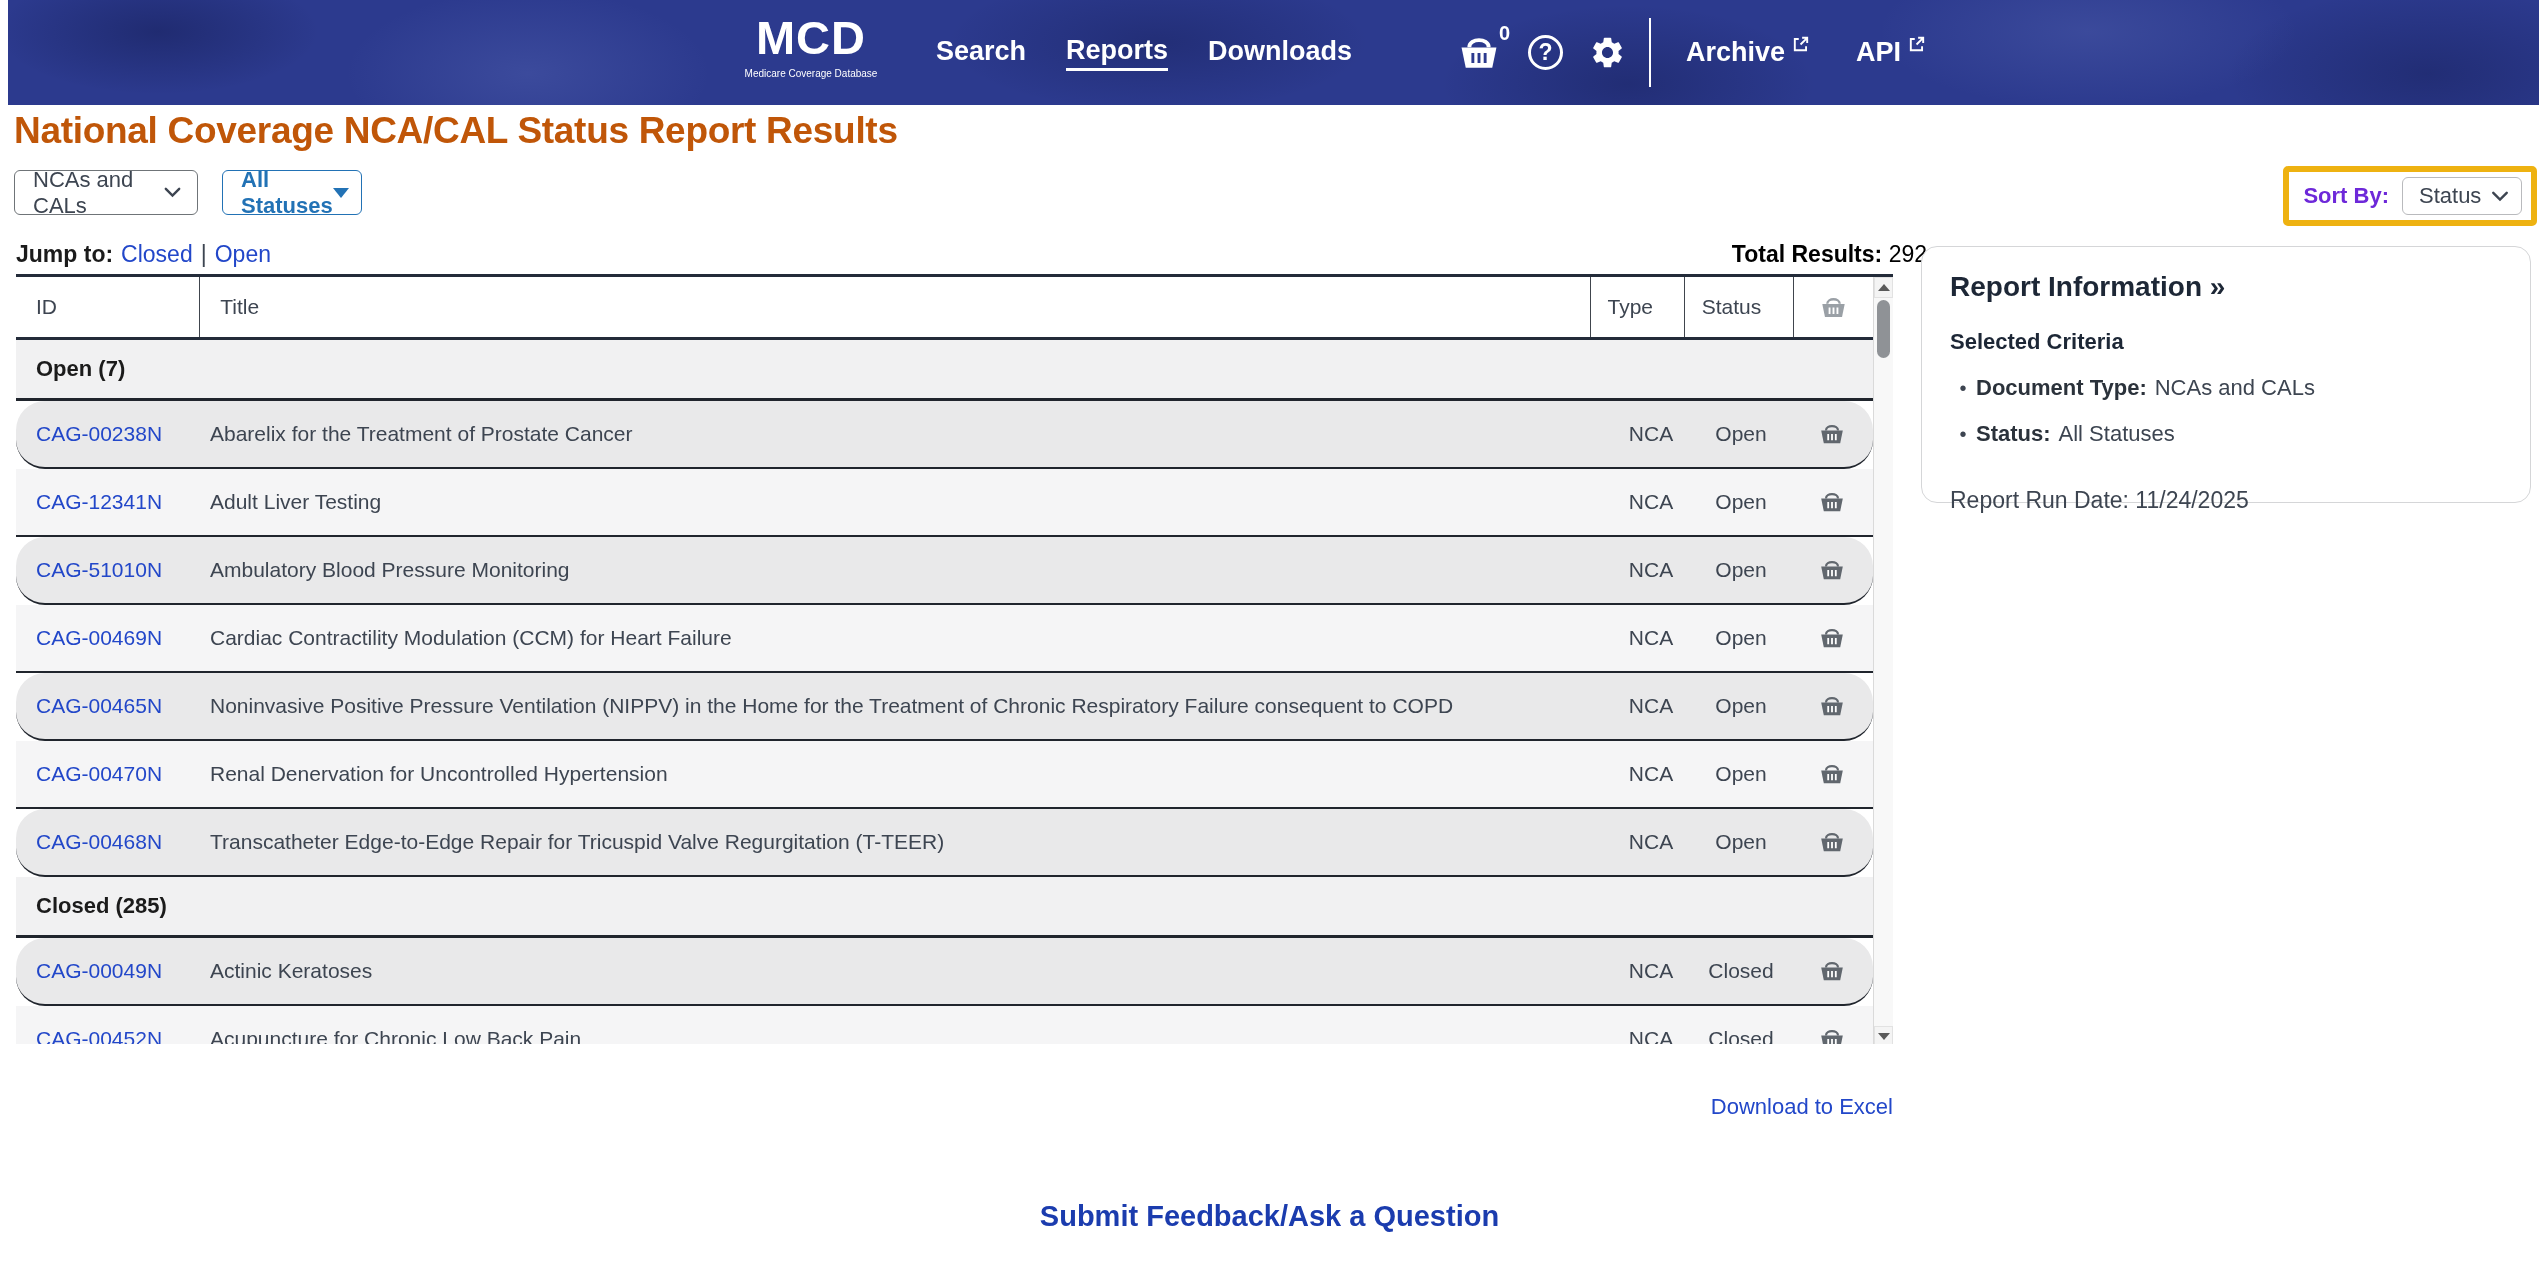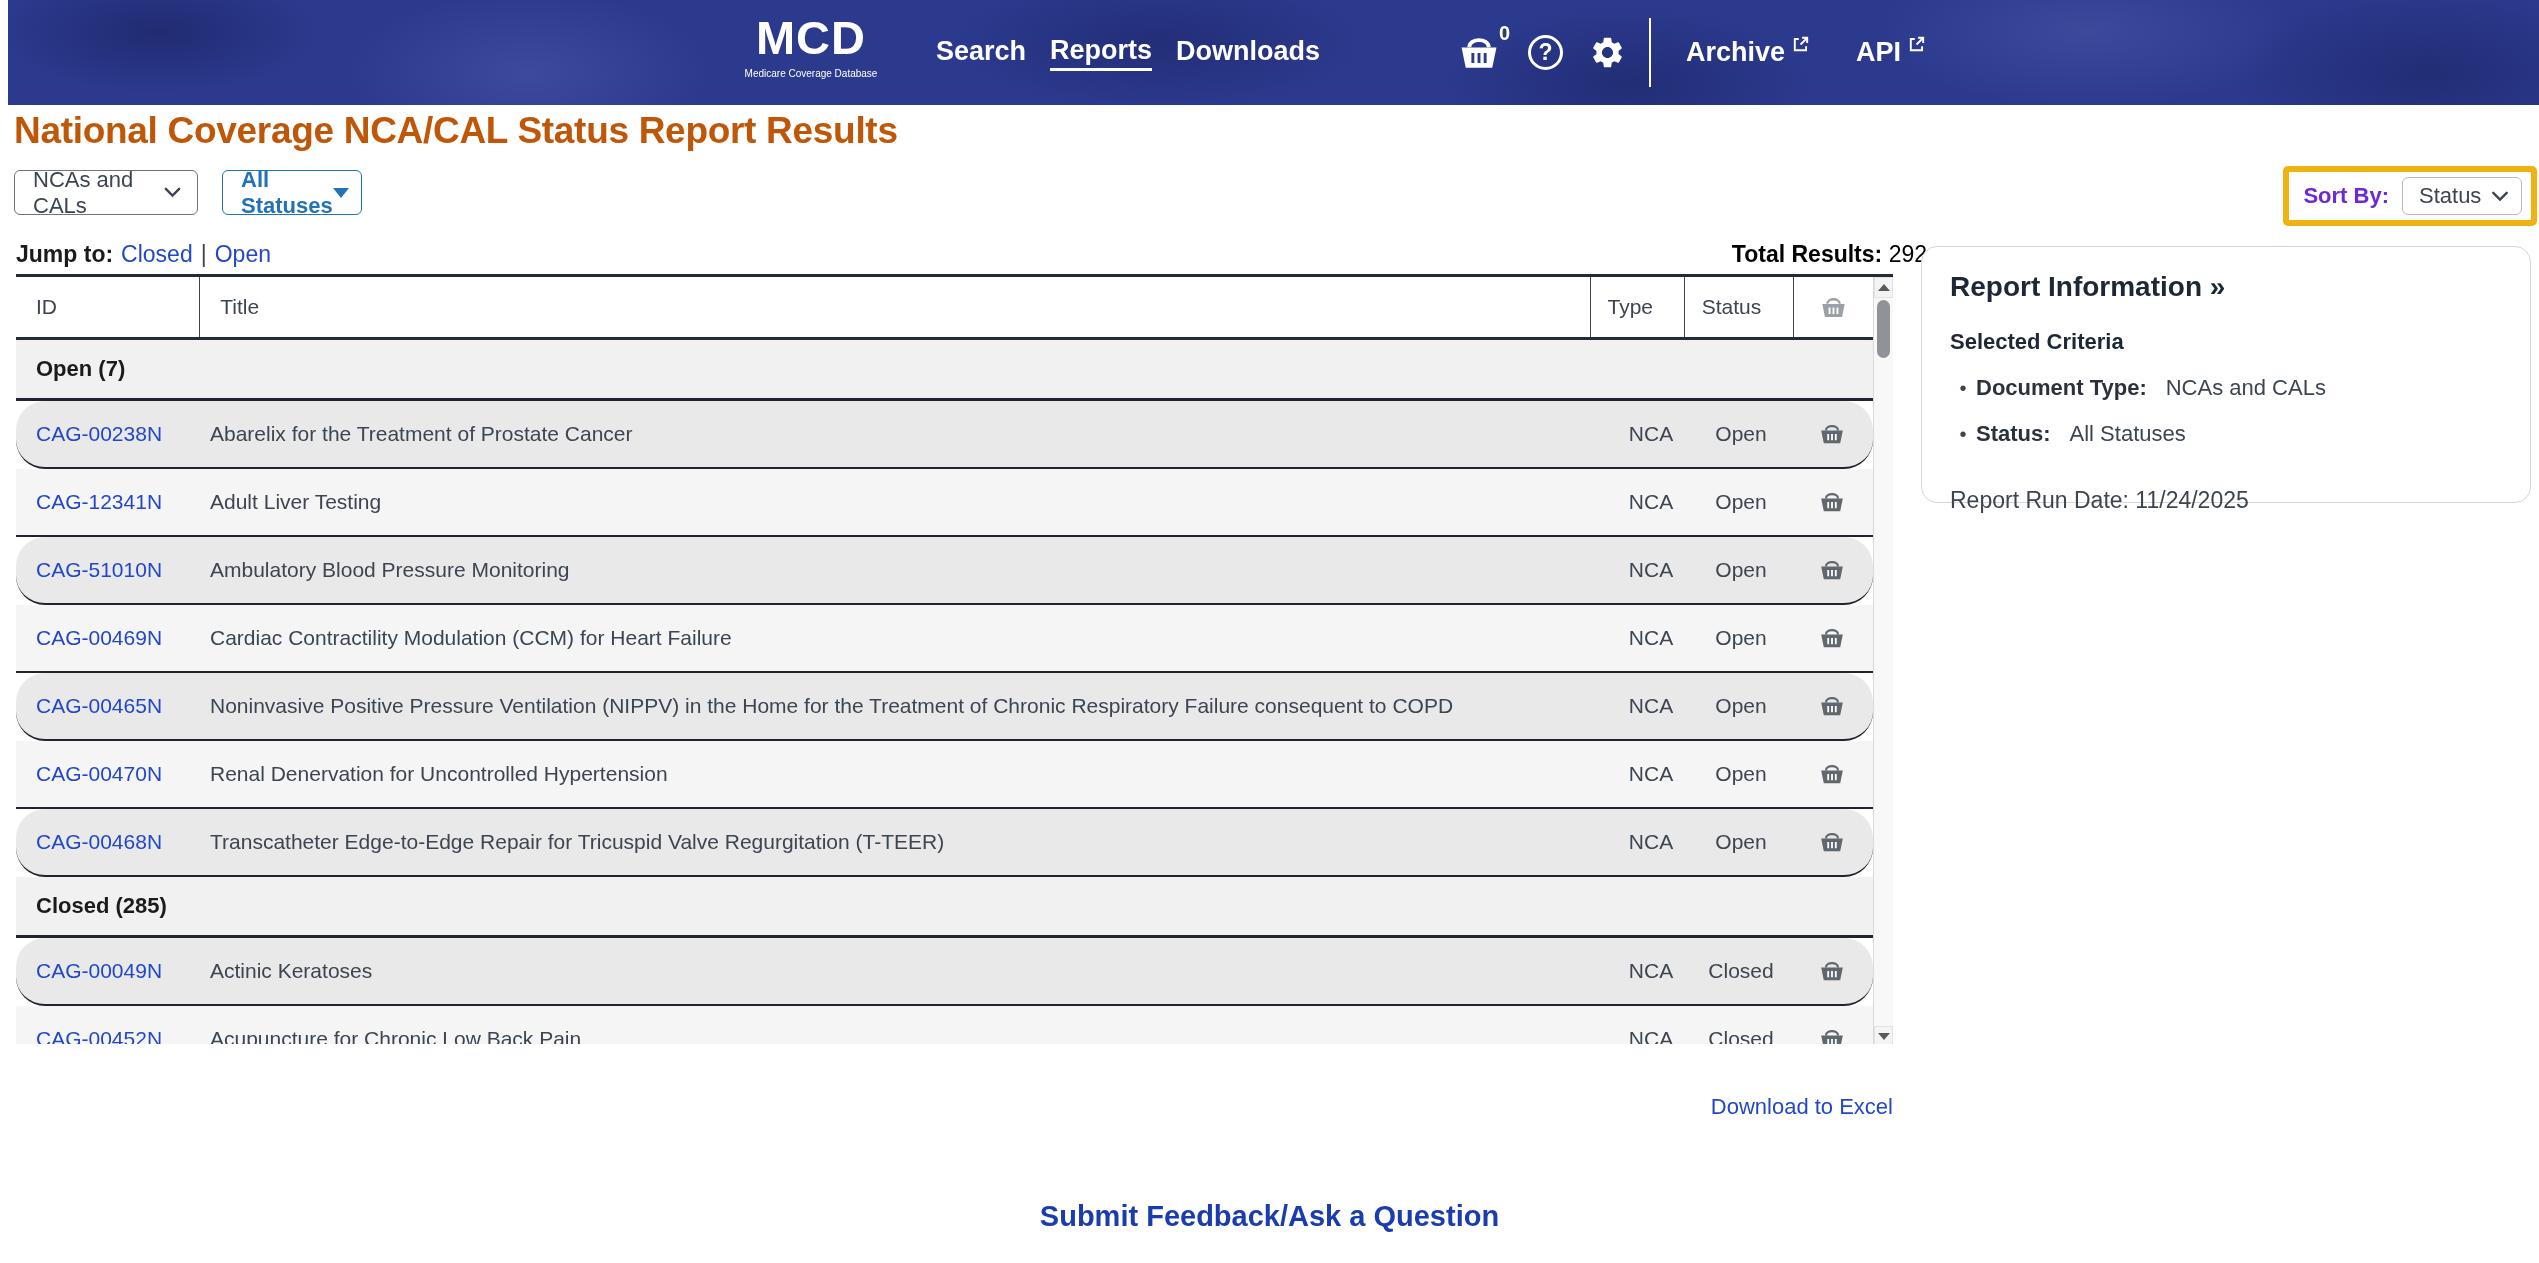--- a/index.html
+++ b/index.html
@@ -15,21 +15,21 @@
       radial-gradient(ellipse 260px 120px at 520px 70%, rgba(140,160,230,.16), transparent 70%),
       radial-gradient(ellipse 300px 100px at 1150px 40%, rgba(10,16,60,.28), transparent 70%),
       radial-gradient(ellipse 260px 110px at 1620px 80%, rgba(10,16,60,.30), transparent 72%),
       radial-gradient(ellipse 300px 110px at 2080px 30%, rgba(150,170,235,.14), transparent 70%),
       radial-gradient(ellipse 280px 120px at 2420px 70%, rgba(10,16,60,.30), transparent 72%),
       #2c3a8e;
   }
   .brand { position:absolute; left:698px; top:12px; width:210px; text-align:center; color:#fff; }
   .brand-logo { font-size:47px; font-weight:800; letter-spacing:1px; line-height:52px; }
   .brand-sub  { font-size:10px; font-weight:400; margin-top:4px; white-space:nowrap; }
-  .nav-links { position:absolute; left:928px; top:0; height:105px; display:flex; align-items:center; gap:24px; }
+  .nav-links { position:absolute; left:928px; top:0; height:105px; display:flex; align-items:center; gap:40px; }
   .nav-link { color:#fff; font-size:27px; font-weight:600; cursor:pointer; padding-bottom:2px; }
   .nav-link.active { border-bottom:3px solid #fff; }
   .nav-icons { position:absolute; left:1448px; top:0; height:105px; display:flex; align-items:center; gap:26px; }
   .basket-wrap { position:relative; width:46px; height:46px; display:flex; align-items:center; justify-content:center; }
   .basket-badge { position:absolute; right:-8px; top:-8px; color:#fff; font-size:20px; font-weight:700; }
   .help-circle {
     width:35px; height:35px; border:3px solid #fff; border-radius:50%;
     color:#fff; font-size:23px; font-weight:700; display:flex; align-items:center; justify-content:center;
   }
   .nav-divider { position:absolute; left:1641px; top:18px; width:2px; height:69px; background:#fff; }
@@ -101,21 +101,21 @@
 
   
   #report-panel {
     position:absolute; left:1921px; top:246px; width:610px; height:257px;
     border:1px solid #d5d6d8; border-radius:16px; background:#fff; padding:24px 28px;
   }
   #report-title { font-size:28px; font-weight:800; color:#1d2736; cursor:pointer; }
   #criteria-heading { margin-top:26px; font-size:22px; font-weight:800; color:#1d2736; }
   .crit-item { margin-top:20px; display:flex; align-items:baseline; font-size:22px; color:#3d4551; }
   .crit-bullet { width:26px; text-align:center; font-size:20px; color:#3d4551; }
-  .crit-label { font-weight:700; color:#2b323b; margin-right:19px; }
+  .crit-label { font-weight:700; color:#2b323b; margin-right:8px; }
   #run-date { margin-top:40px; font-size:23px; color:#3d4551; }
 
   
   #download-link { position:absolute; right:646px; top:1094px; font-size:22px; }
   #feedback-link { position:absolute; left:0; width:2539px; top:1200px; text-align:center; font-size:29px; font-weight:700; color:#1b3cae; cursor:pointer; text-decoration:none; display:block; }
 </style>
 </head>
 <body>
 
 <div id="screen">

